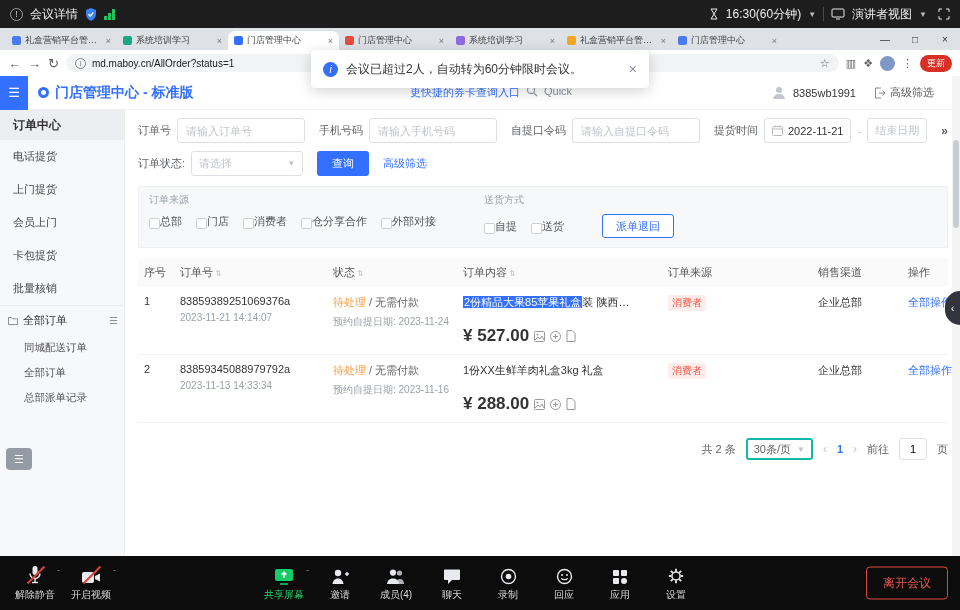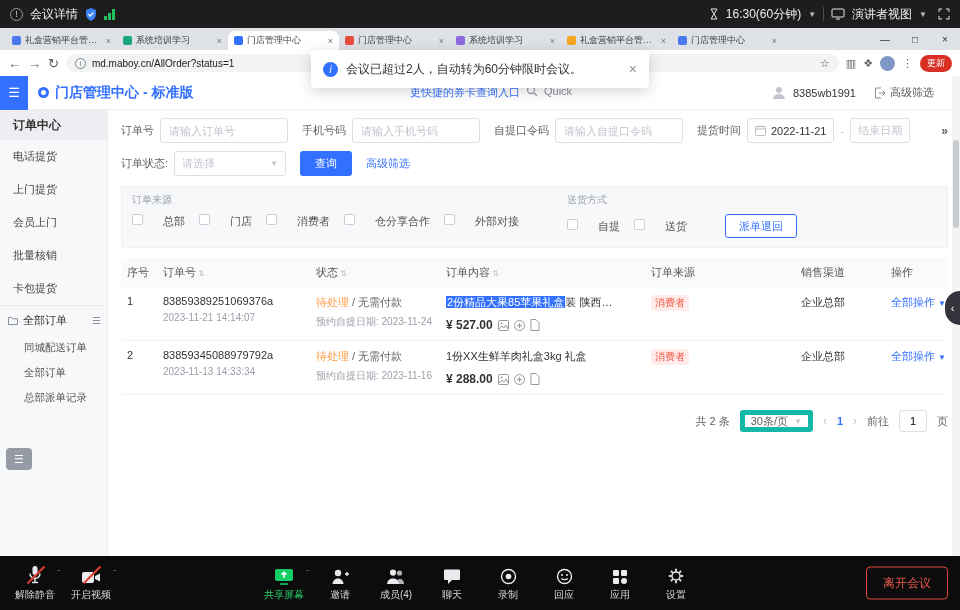--- a/index.html
+++ b/index.html
@@ -40,21 +40,21 @@
 .burger{width:28px;height:34px;background:#3370ff;color:#fff;display:flex;align-items:center;justify-content:center;font-size:13px}
 .brand{display:flex;align-items:center;gap:6px;margin-left:10px;color:#3370ff;font-weight:bold;font-size:14px}
 .brand-logo{width:11px;height:11px;border:3px solid #3370ff;border-radius:50%;background:#fff}
 .header-mid{position:absolute;left:410px;display:flex;align-items:flex-start;gap:6px;font-size:11px}
 .link-blue{color:#3370ff}
 .quick{color:#8a8f99}
 .header-right{margin-left:auto;display:flex;align-items:center;gap:6px;font-size:11px;color:#333;padding-right:26px}
 .logout{display:flex;align-items:center;gap:4px;color:#555;margin-left:12px}
 
 .pbody{flex:1;display:flex;min-height:0}
-.sidebar{width:108px;background:#f7f8fa;border-right:1px solid #ececec;font-size:11px;color:#333;position:relative;flex:none}
+.sidebar{width:125px;background:#f7f8fa;border-right:1px solid #ececec;font-size:11px;color:#333;position:relative;flex:none}
 .side-sec{height:30px;display:flex;align-items:center;padding-left:13px;font-weight:bold;font-size:12px;background:#eceef2;color:#333}
 .side-item{height:33px;display:flex;align-items:center;padding-left:13px;color:#444}
 .side-group{height:30px;display:flex;align-items:center;gap:5px;padding:0 6px 0 8px;border-top:1px solid #ececec;color:#333}
 .side-group .licon{margin-left:auto;color:#8a8f99;font-size:10px}
 .side-sub{height:25px;display:flex;align-items:center;padding-left:24px;color:#555;font-size:10.5px}
 .side-sub.active{color:#3370ff;background:#eaf1ff}
 .quickbtn{position:absolute;left:6px;top:338px;width:26px;height:22px;background:#959ba4;border-radius:4px;display:flex;align-items:center;justify-content:center;color:#fff;font-size:11px}
 
 .content{flex:1;background:#fff;padding:8px 12px 0 13px;position:relative;min-width:0}
 .frow{display:flex;align-items:center;gap:6px;font-size:11px;color:#606266}
@@ -65,43 +65,43 @@
 .datebox.end{color:#c0c4cc}
 .dash{color:#c0c4cc}
 .sel{height:25px;border:1px solid #dcdfe6;border-radius:3px;display:flex;align-items:center;justify-content:space-between;padding:0 7px;width:112px;color:#c0c4cc;background:#fff}
 .sel .caret2{color:#c0c4cc;font-size:8px}
 .btn-pri{height:25px;background:#3370ff;color:#fff;border:none;border-radius:3px;padding:0 15px;font-size:11px;font-family:inherit}
 .collapse2{margin-left:auto;color:#606266;font-weight:bold;font-size:12px;letter-spacing:-2px;padding-right:2px}
 
 .fpanel{margin-top:10px;background:#f7f8fa;border:1px solid #f0f1f4;padding:6px 10px 9px;display:flex;gap:48px;font-size:11px;color:#555}
 .fp-label{font-size:10px;color:#9aa0ab}
 .fp-opts{display:flex;align-items:center;gap:14px;margin-top:7px}
-.cbwrap{display:flex;align-items:flex-start;gap:20px}
+.cbwrap{display:flex;align-items:flex-end;gap:0}
 .cb{width:11px;height:11px;border:1px solid #ccd0d6;border-radius:2px;background:#fff;display:inline-block;flex:none}
 .btn-outline{height:24px;border:1px solid #3370ff;color:#3370ff;background:#fff;border-radius:3px;padding:0 13px;font-size:11px;margin-left:24px;font-family:inherit}
 
 .tbl{margin-top:10px}
 .tr{display:grid;grid-template-columns:36px 153px 130px 205px 150px 90px 1fr;align-items:center;padding:0 6px}
 .thead{background:#fafafa;height:29px;font-size:11px;color:#555}
 .trow{border-bottom:1px solid #f2f3f5;font-size:11px;color:#333;padding:8px 6px}
 .trow .cell{align-self:start}
 .sub{color:#9aa0ab;font-size:10px;margin-top:5px;white-space:nowrap}
 .stat{color:#ff9d45}
 .statx{color:#666;margin-left:3px}
 .cline{white-space:nowrap;overflow:hidden;padding-right:8px}
 .hl{background:#3370ff;color:#fff;padding:0 1px}
 .hl:empty{display:none}
-.price{font-weight:bold;font-size:12px;color:#333;display:flex;align-items:center;gap:5px;margin-top:8px}
+.price{font-weight:bold;font-size:17px;color:#333;display:flex;align-items:center;gap:5px;margin-top:16px}
 .mini-ic{display:inline-flex;align-items:center}
 .tag-red{display:inline-block;color:#f25643;background:#ffeceb;font-size:10px;padding:1px 4px;border-radius:2px}
 .act{color:#3370ff;white-space:nowrap}
 .sort{font-size:8px;color:#c0c4cc;margin-left:2px}
 
 .pager{display:flex;justify-content:flex-end;align-items:center;gap:10px;margin-top:15px;font-size:11px;color:#606266}
-.psize{height:22px;border:5px solid #14b8a6;border-radius:3px;display:flex;align-items:center;gap:6px;padding:0 6px;color:#606266}
+.psize{height:22px;border:2px solid #14b8a6;border-radius:3px;display:flex;align-items:center;gap:6px;padding:0 6px;color:#606266}
 .pnum{color:#3370ff;font-weight:bold}
 .parrow{color:#c0c4cc;font-size:12px}
 .goto-input{width:28px;height:22px;border:1px solid #dcdfe6;border-radius:3px;text-align:center;font-size:11px;font-family:inherit;outline:none}
 
 .scroll{position:absolute;top:48px;right:0;width:8px;bottom:0;background:#f4f4f4}
 .scroll .th{position:absolute;top:64px;left:1px;width:6px;height:88px;background:#c9ccd1;border-radius:3px}
 
 
 .toast{position:absolute;top:50px;left:311px;width:338px;height:38px;background:#fff;border-radius:4px;box-shadow:0 3px 14px rgba(0,0,0,.18);display:flex;align-items:center;gap:8px;padding:0 12px;z-index:40;font-size:12px;color:#333}
 .info-i{width:15px;height:15px;border-radius:50%;background:#3370ff;color:#fff;font-size:10px;display:flex;align-items:center;justify-content:center;font-style:italic;flex:none}
@@ -256,22 +256,22 @@
       </div>
     </div>
 
     <div class="pbody">
 
       <div class="sidebar">
         <div class="side-sec">订单中心</div>
         <div class="side-item">电话提货</div>
         <div class="side-item">上门提货</div>
         <div class="side-item">会员上门</div>
+        <div class="side-item">卡包提货</div>
         <div class="side-item">批量核销</div>
-        <div class="side-item">卡包提货</div>
         <div class="side-group">
           <svg width="10" height="9" viewBox="0 0 10 9">
               <path d="M.5 1.5h3l1 1.3h5v5.7H.5z" fill="none" stroke="#8a8f99"></path>
             </svg>
           <span>全部订单</span>
           <span class="licon">☰</span>
         </div>
         <div class="side-sub">同城配送订单</div>
         <div class="side-sub">全部订单</div>
         <div class="side-sub">总部派单记录</div>

